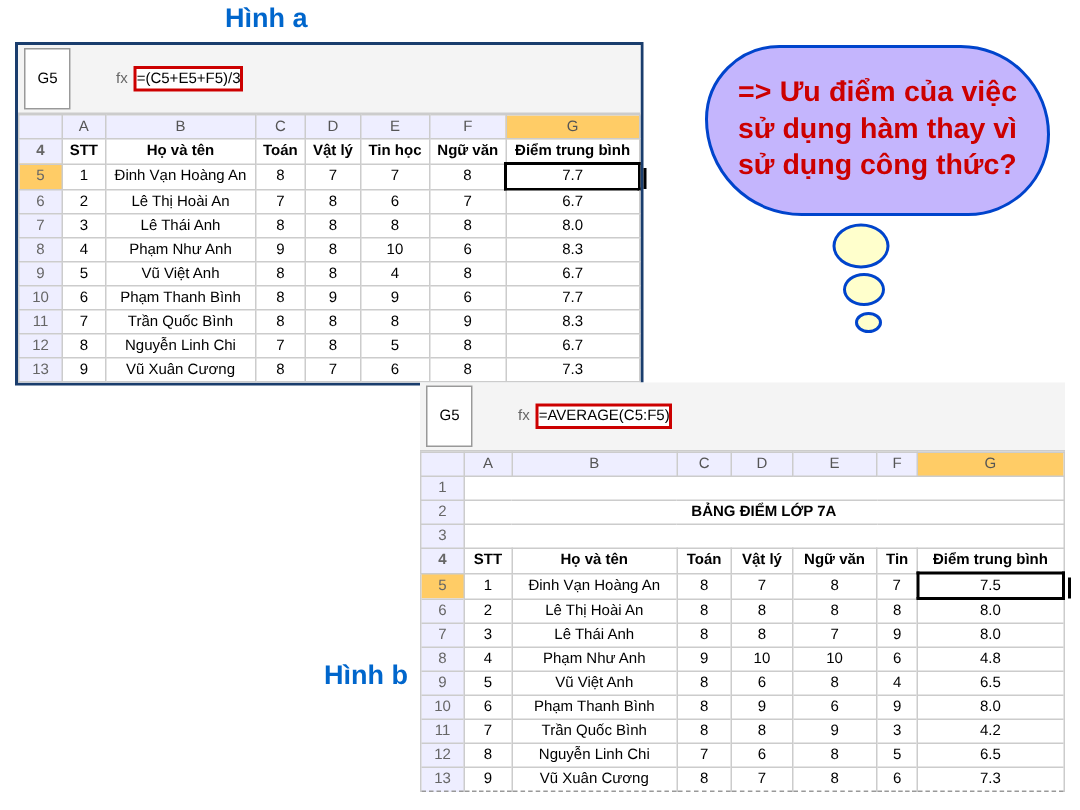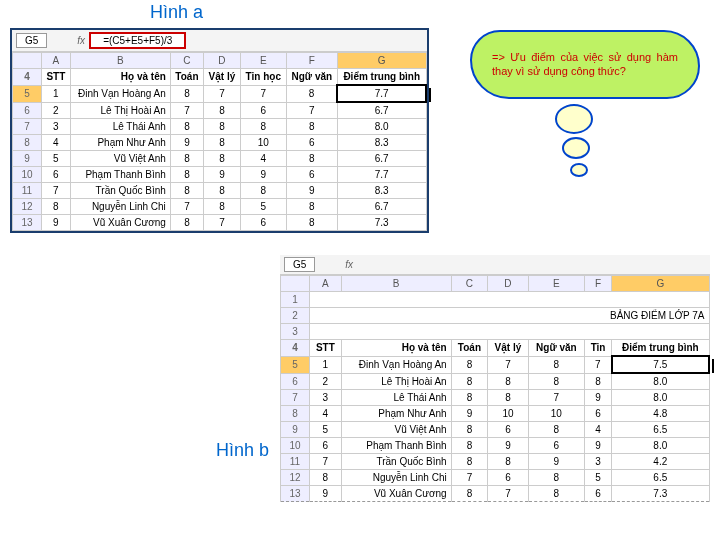--- a/index.html
+++ b/index.html
@@ -1,32 +1,32 @@
 <!DOCTYPE html>
 <html><head>
 <meta charset="utf-8">
 <style>
 body{margin:0;font-family:Arial,sans-serif;font-size:11px;background:#fff;width:720px;height:540px;position:relative}
-.label{color:#0066cc;font-weight:normal;font-size:18px;position:absolute}
+.label{color:#0066cc;font-weight:bold;font-size:18px;position:absolute}
 .panel{position:absolute;border:2px solid #1a3d6d;background:#fff}
 .fbar{display:flex;align-items:center;border-bottom:1px solid #ccc;padding:2px 4px;background:#f4f4f4}
-.cellref{border:1px solid #999;background:#fff;padding:1px 8px;font-size:10px;margin-right:30px}
-.fx{font-style:italic;color:#666;margin-right:4px;font-size:10px}
-.formula{border:2px solid #cc0000;background:#fff;padding:1px 12px;font-size:10px}
+.cellref{border:1px solid #999;background:#fff;padding:14px 8px;font-size:10px;margin-right:30px}
+.fx{color:#666;margin-right:4px;font-size:10px}
+.formula{border:2px solid #cc0000;background:#fff;padding:1px 0;font-size:10px}
 table{border-collapse:collapse;width:100%;font-size:10px}
 td,th{border:1px solid #ccc;padding:2px 4px;text-align:center;font-weight:normal;background:#fff}
 td.rh{background:#eef;color:#666;width:20px}
 th.ch{background:#eef;color:#555;font-weight:normal;padding:2px 6px}
 th.ch.sel{background:#ffcc66}
 tr.sel td{background:#fff}
 tr.sel td.rh{background:#ffcc66}
-td.l{text-align:right}
+td.l{text-align:center}
 .hdr td{font-weight:bold}
 .cloud{position:absolute;top:30px;right:20px;width:230px}
-.cloudbody{background:#bef264;border:2px solid #0044cc;border-radius:50px 60px 55px 65px;padding:18px 20px;color:#cc0000;font-weight:normal;font-size:11px;text-align:justify;line-height:1.3}
+.cloudbody{background:#c4b5fd;border:2px solid #0044cc;border-radius:50px 60px 55px 65px;padding:18px 20px;color:#cc0000;font-weight:bold;font-size:19px;text-align:justify;line-height:1.3}
 .bub{position:absolute;border:2px solid #0044cc;border-radius:50%;background:#ffffcc}
 .b1{width:34px;height:26px;bottom:-35px;left:85px}
 .b2{width:24px;height:18px;bottom:-60px;left:92px}
 .b3{width:14px;height:10px;bottom:-78px;left:100px}
 .dash td{border-bottom:1px dashed #999}
 .cursor{position:absolute;right:-6px;top:2px;width:2px;height:14px;background:#000}
 </style>
 </head>
 <body>
 
@@ -161,40 +161,41 @@
           <td>7.3</td>
         </tr>
       </tbody>
  </table>
 </div>
 
 <div class="panel" style="top:255px;left:280px;width:430px;border:none">
  <div class="fbar">
   <span class="cellref">G5</span>
   <span class="fx">fx</span>
+  <span class="formula">=AVERAGE(C5:F5)</span>
  </div>
  <table>
   <tbody>
         <tr>
    <th class="ch"></th>
    <th class="ch">A</th>
    <th class="ch">B</th>
    <th class="ch">C</th>
    <th class="ch">D</th>
    <th class="ch">E</th>
    <th class="ch">F</th>
    <th class="ch sel">G</th>
   </tr>
   <tr>
           <td class="rh">1</td>
           <td colspan="7"></td>
         </tr>
   <tr>
           <td class="rh">2</td>
-          <td colspan="7" class="l" style="font-weight:normal">BẢNG ĐIỂM LỚP 7A</td>
+          <td colspan="7" class="l" style="font-weight:bold">BẢNG ĐIỂM LỚP 7A</td>
         </tr>
   <tr>
           <td class="rh">3</td>
           <td colspan="7"></td>
         </tr>
   <tr class="hdr">
    <td class="rh">4</td>
    <td>STT</td>
    <td class="l">Họ và tên</td>
    <td>Toán</td>

